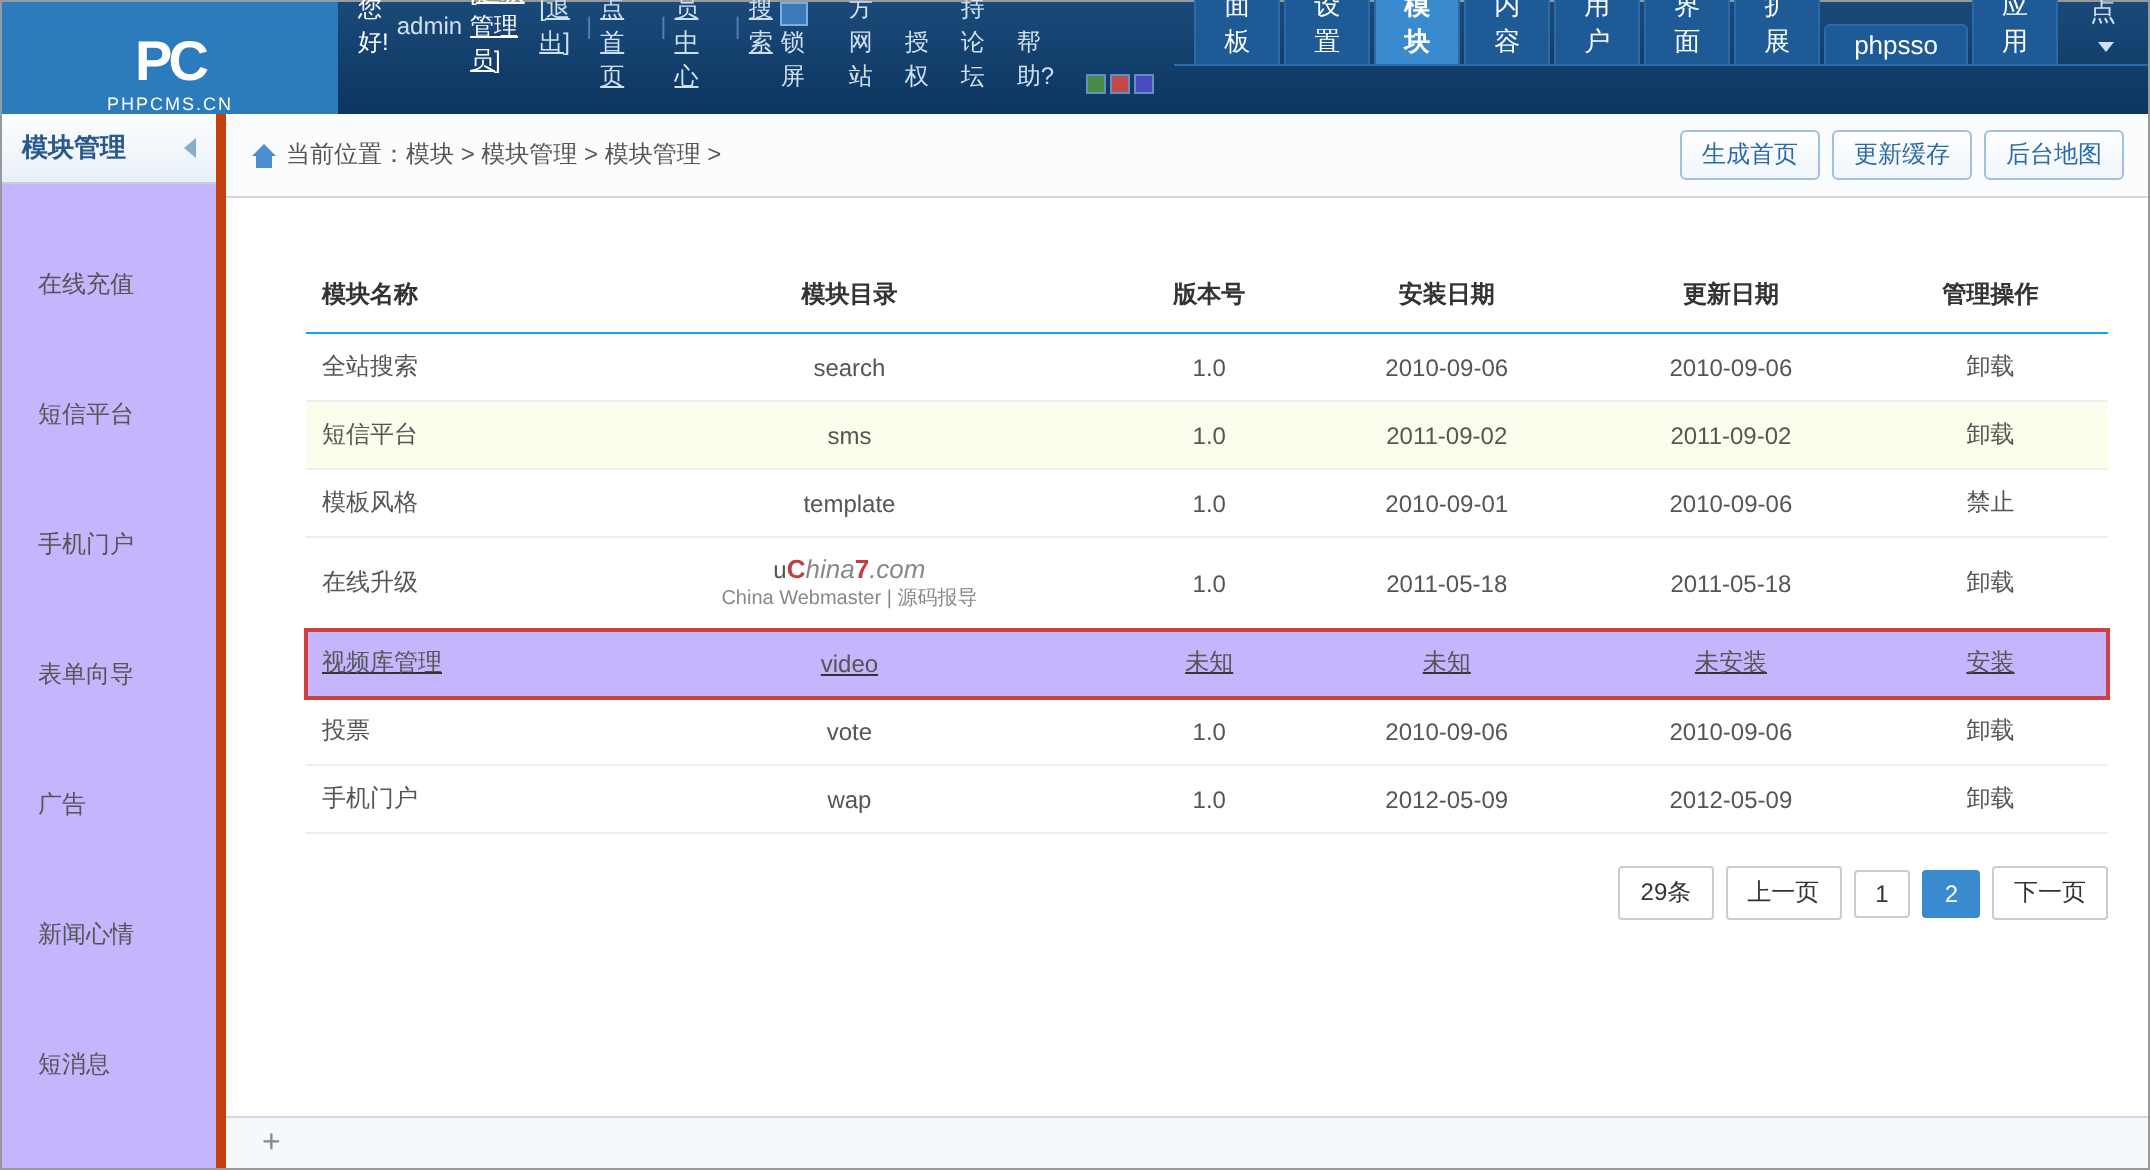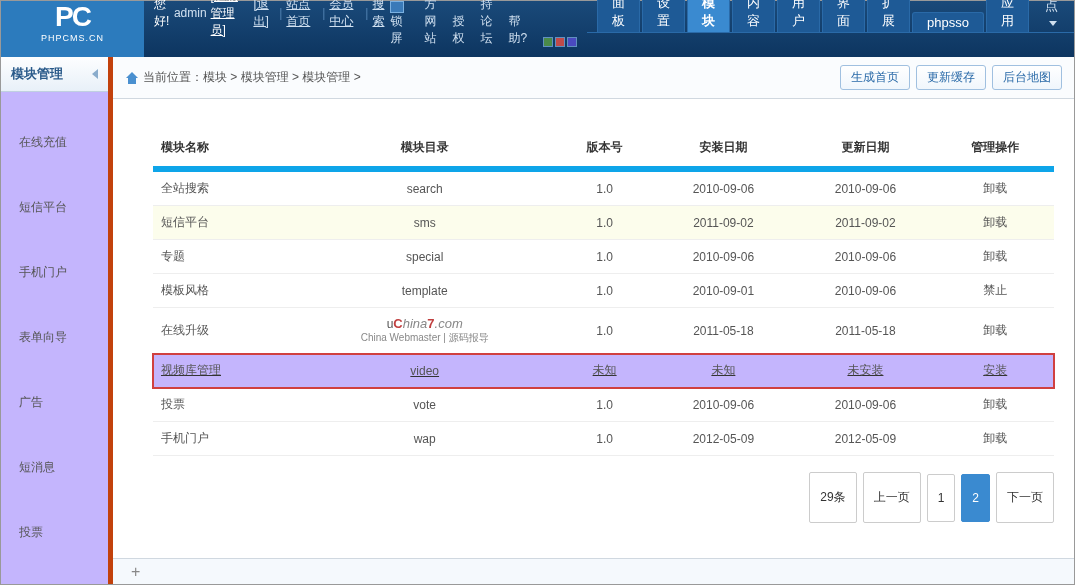--- a/index.html
+++ b/index.html
@@ -1,19 +1,19 @@
 <!DOCTYPE html>
 <html><head>
   <meta charset="utf-8">
   <style>
     * { margin: 0; padding: 0; box-sizing: border-box; }
     body { font-family: "Microsoft YaHei", Arial, sans-serif; font-size: 12px; color: #333; background: #fff; }
     .wrapper { width: 1075px; height: 585px; border: 1px solid #999; background: #fff; position: relative; }
     .header { background: linear-gradient(#1a4a7a, #0d3560); height: 56px; display: flex; }
-    .logo { width: 143px; background: #2c7bbd; display: flex; flex-direction: column; align-items: center; justify-content: flex-start; color: #fff; }
+    .logo { width: 168px; background: #2c7bbd; display: flex; flex-direction: column; align-items: center; justify-content: flex-end; color: #fff; }
     .logo-text { font-size: 28px; font-weight: bold; letter-spacing: -2px; }
     .logo-sub { font-size: 9px; letter-spacing: 1px; }
     .header-right { flex: 1; display: flex; }
     .topbar { height: 24px; display: flex; align-items: center; padding: 0 10px; color: #d0e0f0; font-size: 12px; }
     .topbar span, .topbar a { color: #d0e0f0; margin-right: 4px; }
     .topbar .greeting { color: #fff; }
     .topbar .role-link { color: #fff; }
     .topbar-right { margin-left: auto; display: flex; align-items: flex-end; gap: 12px; }
     .topbar-right a { color: #d0e0f0; text-decoration: none; }
     .screen-icon { width: 14px; height: 12px; display: inline-block; border: 1px solid #7ab0e0; background: #3a7ab8; margin-right: 2px; vertical-align: middle; }
@@ -37,32 +37,32 @@
     .content { flex: 1; display: flex; flex-direction: column; background: #fff; }
     .breadcrumb-bar { padding: 8px 12px; border-bottom: 1px solid #d0d8e0; display: flex; align-items: center; background: #fafcfe; }
     .home-icon { width: 14px; height: 12px; display: inline-block; margin-right: 4px; position: relative; }
     .home-icon::before { content: ""; position: absolute; top: 0; left: 1px; border-left: 6px solid transparent; border-right: 6px solid transparent; border-bottom: 6px solid #4a90d0; }
     .home-icon::after { content: ""; position: absolute; top: 5px; left: 3px; width: 8px; height: 7px; background: #4a90d0; }
     .breadcrumb-bar .crumb { color: #555; }
     .breadcrumb-bar .action-btns { margin-left: auto; display: flex; gap: 6px; }
     .btn-sm { padding: 3px 10px; border: 1px solid #a0c0e0; background: linear-gradient(#fff, #f0f6fc); color: #2a6aa8; border-radius: 3px; cursor: pointer; font-size: 12px; }
     .main-panel { flex: 1; padding: 30px 20px 10px 40px; overflow: auto; }
     .data-table { width: 100%; border-collapse: collapse; }
-    .data-table th { text-align: left; padding: 10px 8px; border-bottom: 6px solid #0ea5e9; color: #333; font-weight: bold; font-size: 12px; }
+    .data-table th { text-align: left; padding: 10px 8px; border-bottom: 1px solid #0ea5e9; color: #333; font-weight: bold; font-size: 12px; }
     .data-table td { padding: 8px; border-bottom: 1px solid #eee; color: #555; }
     .data-table tr.alt { background: #fcfdec; }
     .data-table tr.highlight { background: #c4b5fd; outline: 2px solid #d04040; outline-offset: -1px; text-decoration: underline; }
     .data-table .center { text-align: center; }
     .uninstall { color: #d04040; cursor: pointer; }
     .install { color: #2a9a2a; cursor: pointer; }
     .disabled { color: #999; }
     .watermark { font-family: Arial; color: #888; font-style: italic; font-size: 13px; }
     .watermark strong { font-style: normal; }
     .pagination { display: flex; justify-content: flex-end; gap: 6px; margin-top: 16px; align-items: center; }
-    .page-btn { padding: 16px 10px; border: 1px solid #ccc; background: #fff; cursor: pointer; border-radius: 2px; font-size: 12px; }
+    .page-btn { padding: 4px 10px; border: 1px solid #ccc; background: #fff; cursor: pointer; border-radius: 2px; font-size: 12px; }
     .page-btn.active { background: #3a8ad0; color: #fff; border-color: #3a8ad0; }
     .footer-bar { height: 26px; border-top: 1px solid #d0d8e0; background: #f5f9fd; display: flex; align-items: center; padding-left: 18px; }
     .plus { color: #888; font-size: 16px; cursor: pointer; }
   </style>
 </head>
 <body>
 
 <div class="wrapper">
   <div class="header">
     <div class="logo">
@@ -114,20 +114,21 @@
       <div class="sidebar-title">
         <span>模块管理</span>
         <span class="chev-left"></span>
       </div>
       <div id="sidebar-items">
           <div class="sidebar-item">在线充值</div>
           <div class="sidebar-item">短信平台</div>
           <div class="sidebar-item">手机门户</div>
           <div class="sidebar-item">表单向导</div>
           <div class="sidebar-item">广告</div>
+          <div class="sidebar-item">新闻心情</div>
           <div class="sidebar-item">短消息</div>
           <div class="sidebar-item">投票</div>
           <div class="sidebar-item">公告</div>
           <div class="sidebar-item active">模块管理</div>
           <div class="sidebar-item">全站搜索</div>
           <div class="sidebar-item">数据源</div>
           <div class="sidebar-item">邮件组</div>
         </div>
     </div>
 
@@ -166,28 +167,20 @@
               </tr>
               <tr class="alt">
                 <td>短信平台</td>
                 <td class="center">sms</td>
                 <td class="center">1.0</td>
                 <td class="center">2011-09-02</td>
                 <td class="center">2011-09-02</td>
                 <td class="center uninstall">卸载</td>
               </tr>
               <tr>
-                <td>专题</td>
-                <td class="center">special</td>
-                <td class="center">1.0</td>
-                <td class="center">2010-09-06</td>
-                <td class="center">2010-09-06</td>
-                <td class="center uninstall">卸载</td>
-              </tr>
-              <tr>
                 <td>模板风格</td>
                 <td class="center">template</td>
                 <td class="center">1.0</td>
                 <td class="center">2010-09-01</td>
                 <td class="center">2010-09-06</td>
                 <td class="center disabled">禁止</td>
               </tr>
               <tr>
                 <td>在线升级</td>
                 <td class="center"><span>u</span><span class="watermark"><strong style="color:#c04040">C</strong>hina<strong style="color:#c04040">7</strong>.com</span><div style="font-size: 10px; color: rgb(136, 136, 136);">China Webmaster | 源码报导</div></td>

